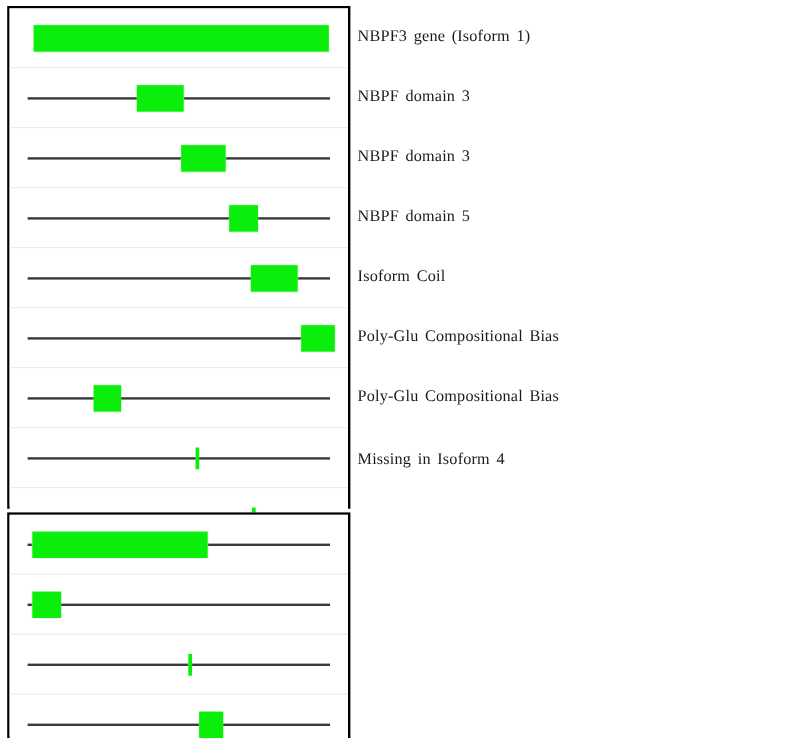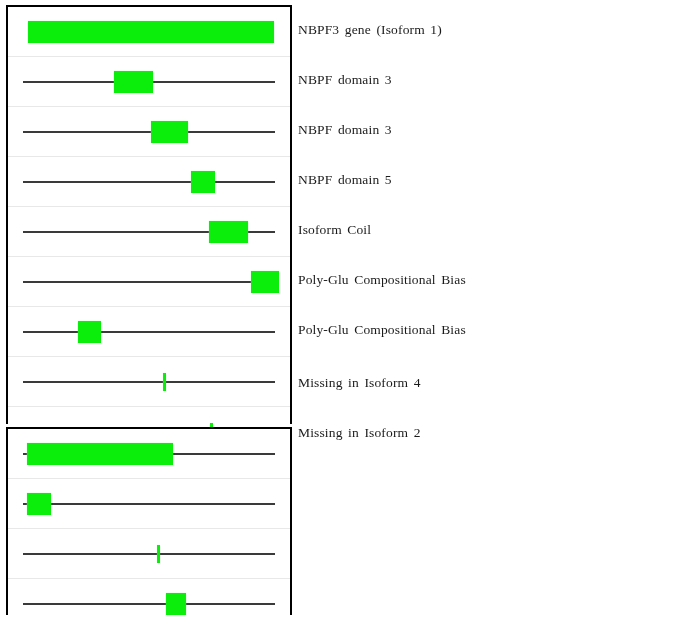--- a/index.html
+++ b/index.html
@@ -162,19 +162,16 @@
       </div>
       <div class="label-row">
         <span class="label-text">Poly-Glu  Compositional  Bias</span>
       </div>
       <div class="label-row">
         <span class="label-text">Poly-Glu  Compositional  Bias</span>
       </div>
       <div class="label-row gap-row">
         <span class="label-text">Missing  in Isoform  4</span>
       </div>
-      <div class="label-row">
-        <span class="label-text">Missing  in Isoform  2</span>
-      </div>
       <div class="label-row"></div>
     </div>
 
 </div>
 
 </body></html>

